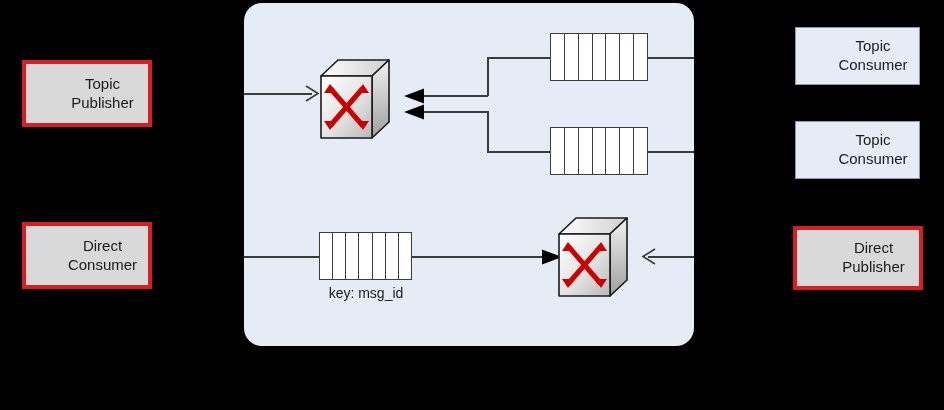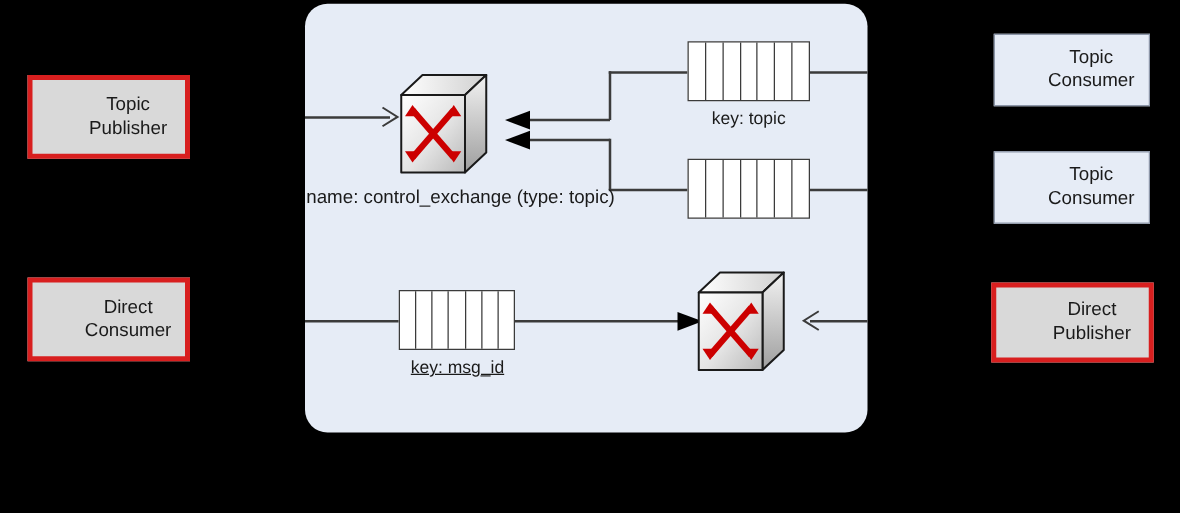--- a/index.html
+++ b/index.html
@@ -93,42 +93,41 @@
 
   <div class="queue" style="left:550px;top:33px;width:98px;height:48px;">
     <i></i>
       <i></i>
       <i></i>
       <i></i>
       <i></i>
       <i></i>
       <i></i>
   </div>
-  <div class="qlabel" style="left:540px;top:86px;width:118px;">key: topic</div>
 
   <div class="queue" style="left:550px;top:127px;width:98px;height:48px;">
     <i></i>
       <i></i>
       <i></i>
       <i></i>
       <i></i>
       <i></i>
       <i></i>
   </div>
 
   <div class="queue" style="left:319px;top:232px;width:93px;height:48px;">
     <i></i>
       <i></i>
       <i></i>
       <i></i>
       <i></i>
       <i></i>
       <i></i>
   </div>
-  <div class="qlabel" style="left:306px;top:285px;width:120px;text-decoration:underline;">key: msg_id</div>
+  <div class="qlabel" style="left:306px;top:285px;width:120px;">key: msg_id</div>
 
   <svg class="exchange" style="left:316px;top:58px;" width="78" height="86" viewBox="0 0 78 86">
     <defs>
       <linearGradient id="gFront" x1="0" y1="0" x2="1" y2="1">
         <stop offset="0%" stop-color="#ffffff"></stop>
           <stop offset="55%" stop-color="#e3e3e3"></stop>
         <stop offset="100%" stop-color="#b8b8b8"></stop>
       </linearGradient>
       <linearGradient id="gSide" x1="0" y1="0" x2="0" y2="1">
         <stop offset="0%" stop-color="#f2f2f2"></stop>
@@ -150,24 +149,20 @@
       <path d="M14,30 L47,68"></path>
       <path d="M47,30 L14,68"></path>
     </g>
     <g fill="#cc0000">
       <polygon points="14,26 21,35 8,35"></polygon>
       <polygon points="47,26 53,35 41,35"></polygon>
       <polygon points="14,72 8,63 21,63"></polygon>
       <polygon points="47,72 41,63 53,63"></polygon>
     </g>
   </svg>
-  <div class="xlabel" style="left:245px;top:148px;width:220px;">
-    <span>name: control_exchange</span>
-    <span>(type: topic)</span>
-  </div>
 
   <svg class="exchange" style="left:554px;top:216px;" width="78" height="86" viewBox="0 0 78 86">
 
     <polygon points="5,18 22,2 73,2 56,18" fill="url(#gTop)" stroke="#1a1a1a" stroke-width="1.6" stroke-linejoin="round"></polygon>
 
     <polygon points="56,18 73,2 73,64 56,80" fill="url(#gSide)" stroke="#1a1a1a" stroke-width="1.6" stroke-linejoin="round"></polygon>
 
     <rect x="5" y="18" width="51" height="62" fill="url(#gFront)" stroke="#1a1a1a" stroke-width="1.6" stroke-linejoin="round"></rect>
     <g stroke="#cc0000" stroke-width="5" fill="none" stroke-linecap="butt">
       <path d="M14,30 L47,68"></path>

